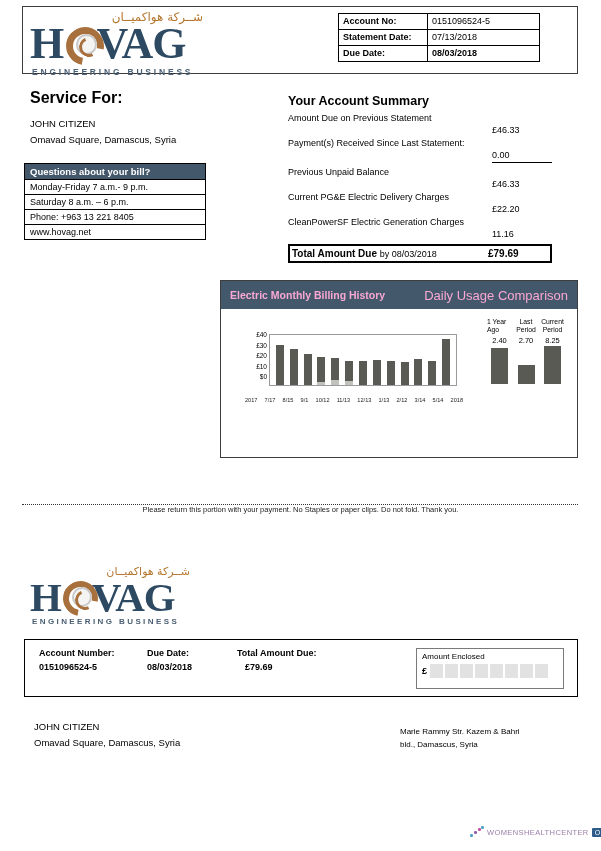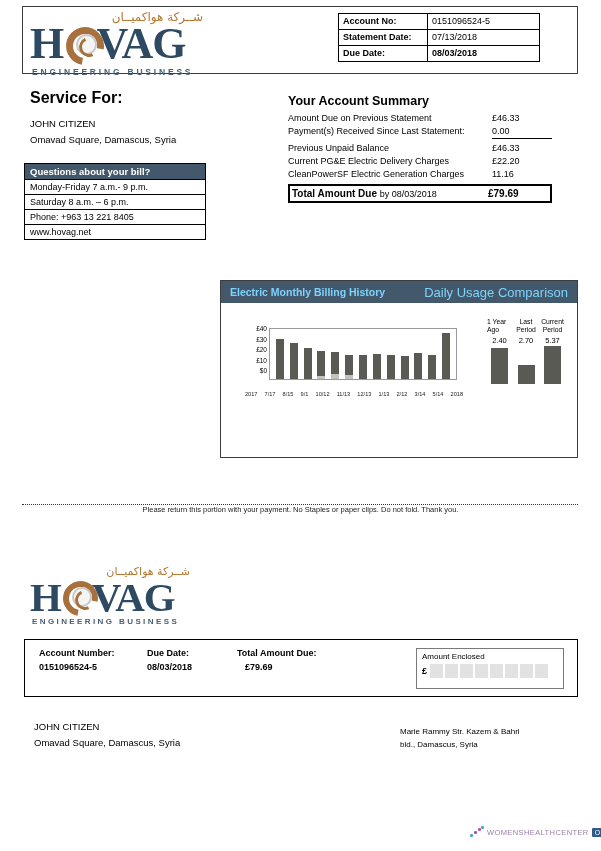--- a/index.html
+++ b/index.html
@@ -194,21 +194,21 @@
   .summary-title {
     font-size: 12.5px;
     font-weight: bold;
     margin-bottom: 4px;
   }
   .sum-row {
     display: flex;
     justify-content: space-between;
     line-height: 13px;
   }
-  .sum-row .amt { width: 60px; }
+  .sum-row .amt { width: 60px; margin-top: 12px; }
   .sum-row.underline-amt .amt {
     border-bottom: 1.5px solid #000;
   }
   .sum-gap { height: 3px; }
   .total-box {
     margin-top: 3px;
     border: 2.5px solid #000;
     padding: 2px 4px 2px 0;
     display: flex;
     justify-content: space-between;
@@ -225,22 +225,22 @@
     left: 220px;
     top: 280px;
     width: 358px;
     height: 178px;
     border: 1px solid #3d3d3d;
     box-sizing: border-box;
     background: #fff;
   }
   .chart-head {
     background: #44586c;
-    color: #7dd3fc;
-    height: 22px;
+    color: #f9a8d4;
+    height: 28px;
     display: flex;
     align-items: center;
     justify-content: space-between;
     padding: 0 9px;
   }
   .chart-head .t1 { font-size: 10.5px; font-weight: bold; }
   .chart-head .t2 { font-size: 13px; }
 
   .chart-body { position: relative; height: 154px; }
 
@@ -565,21 +565,21 @@
       <span>Current</span>
     </div>
     <div class="duc-legend">
       <span class="l1">Ago</span>
       <span>Period</span>
       <span>Period</span>
     </div>
     <div class="duc-vals">
       <span>2.40</span>
       <span>2.70</span>
-      <span>5.37</span>
+      <span>8.25</span>
     </div>
     <div class="duc-bars" id="duc-bars">
         <div class="slot">
           <div class="duc-bar" style="height: 94.2272%;"></div>
         </div>
         <div class="slot">
           <div class="duc-bar" style="height: 50.2793%;"></div>
         </div>
         <div class="slot">
           <div class="duc-bar" style="height: 100%;"></div>

